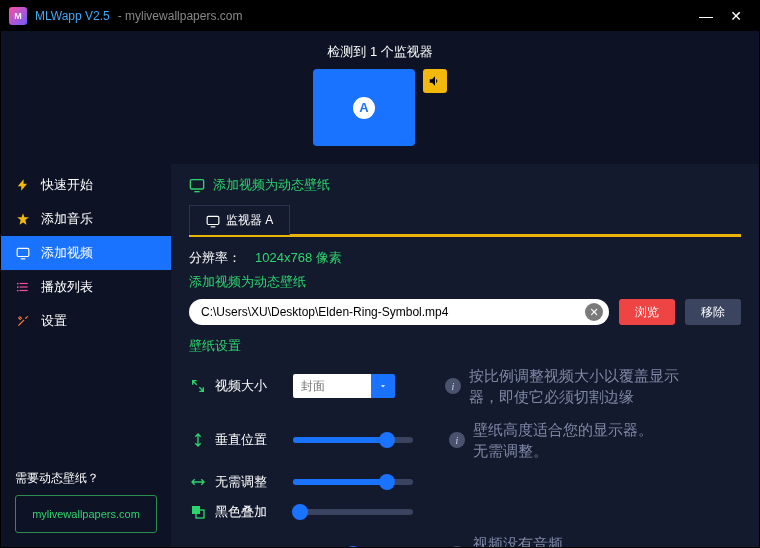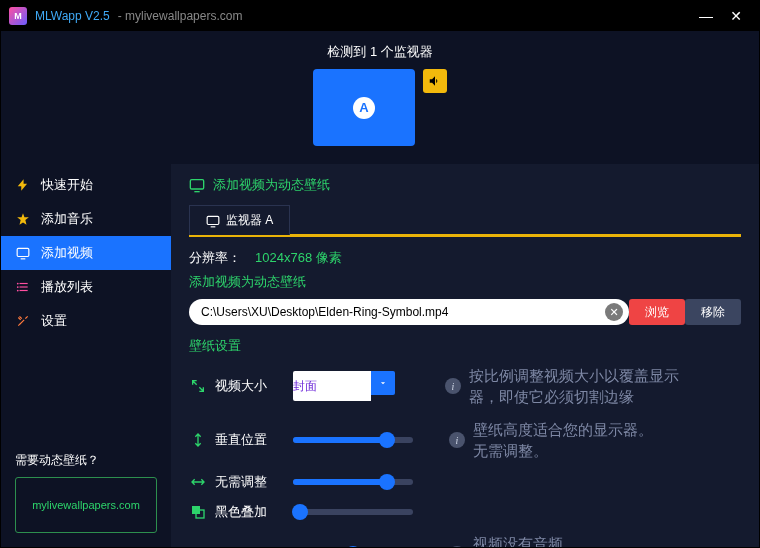--- a/index.html
+++ b/index.html
@@ -18,43 +18,43 @@
 .monitor-letter{width:22px;height:22px;border-radius:50%;background:#fff;color:#1a73ff;font-weight:bold;font-size:13px;display:flex;align-items:center;justify-content:center}
 .sound-btn{width:24px;height:24px;background:#f2b90c;border-radius:3px;display:flex;align-items:center;justify-content:center;cursor:pointer}
 .body{flex:1;display:flex;min-height:0}
 .sidebar{width:170px;background:#0d1224;display:flex;flex-direction:column;padding-top:4px}
 .nav-item{display:flex;align-items:center;gap:10px;padding:8px 14px;color:#fff;font-size:13px;cursor:pointer}
 .nav-item.active{background:#1a73ff}
 .nav-item .ico{width:16px;height:16px;display:flex;align-items:center;justify-content:center}
 .sidebar .grow{flex:1}
 .promo{padding:0 14px 14px;font-size:12px}
 .promo .q{color:#fff;margin-bottom:8px;}
-.promo a{display:block;border:1px solid #2d8f4e;color:#2dd46b;text-align:center;padding:21px 6px;border-radius:3px;font-size:11px}
+.promo a{display:block;border:1px solid #2d8f4e;color:#2dd46b;text-align:center;padding:12px 6px;border-radius:3px;font-size:11px}
 .content{flex:1;background:#141a2e;padding:12px 18px 18px;overflow:auto;color:#fff;font-size:13px}
 .section-title{color:#2dd46b;display:flex;align-items:center;gap:8px;margin-bottom:10px}
 .tabs{display:flex;border-bottom:3px solid #eab308;margin-bottom:12px}
 .tab{display:flex;align-items:center;gap:6px;padding:6px 16px;border:1px solid #2a3350;border-bottom:none;background:#0d1224;color:#fff;font-size:12px;position:relative;top:1px;cursor:pointer}
 .tab.active{background:#141a2e}
 .row{display:flex;align-items:center;gap:14px;margin-bottom:6px}
 .res-label{color:#fff}
 .res-value{color:#2dd46b}
 .sub-title{color:#2dd46b;margin:6px 0 8px}
-.path-row{display:flex;align-items:center;margin-bottom:12px}
+.path-row{display:flex;gap:10px;align-items:center;margin-bottom:12px}
 .path-input-wrap{flex:1;position:relative}
 .path-input{width:100%;height:26px;border-radius:13px;border:none;background:#fff;color:#000;padding:0 30px 0 12px;font-size:12px}
 .clear-btn{position:absolute;right:6px;top:4px;width:18px;height:18px;border-radius:50%;background:#7a7a7a;color:#fff;display:flex;align-items:center;justify-content:center;font-size:11px;cursor:pointer}
 .btn{height:26px;padding:0 16px;border:none;border-radius:3px;font-size:12px;cursor:pointer}
 .btn.primary{background:#ef4444;color:#fff}
 .btn.secondary{background:#3b4560;color:#fff}
 .group-title{color:#2dd46b;margin:6px 0 10px}
 .setting-row{display:flex;align-items:center;gap:8px;margin-bottom:12px}
 .setting-row .ico{width:18px;display:flex;justify-content:center}
 .setting-row .lbl{width:70px;color:#fff;font-size:13px}
 .select-wrap{display:flex}
-.select-box{width:78px;height:30px;background:#fff;color:#6d28d9;font-size:12px;display:flex;align-items:center;border-radius:2px 0 0 2px}
+.select-box{width:78px;height:24px;background:#fff;color:#737373;font-size:12px;display:flex;align-items:center;padding-left:8px;border-radius:2px 0 0 2px}
 .select-caret{width:24px;height:24px;background:#1a73ff;display:flex;align-items:center;justify-content:center;border-radius:0 2px 2px 0;cursor:pointer}
 .slider{position:relative;width:120px;height:6px;background:#3a4360;border-radius:3px;cursor:pointer}
 .slider .fill{position:absolute;left:0;top:0;bottom:0;background:#1a73ff;border-radius:3px}
 .slider .thumb{position:absolute;top:50%;width:16px;height:16px;background:#1a73ff;border-radius:50%;transform:translate(-50%,-50%)}
 .info-ico{width:16px;height:16px;border-radius:50%;background:#4a536d;color:#cfd6e6;font-size:10px;display:flex;align-items:center;justify-content:center;font-style:italic;font-family:serif}
 .hint{color:#7e88a5;font-size:15px;line-height:1.4;max-width:230px}
 svg{display:block}
 </style>
 </head>
 <body>

